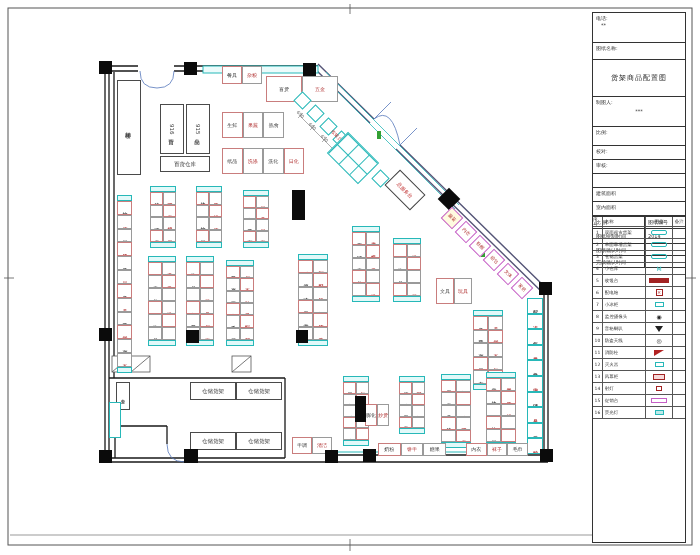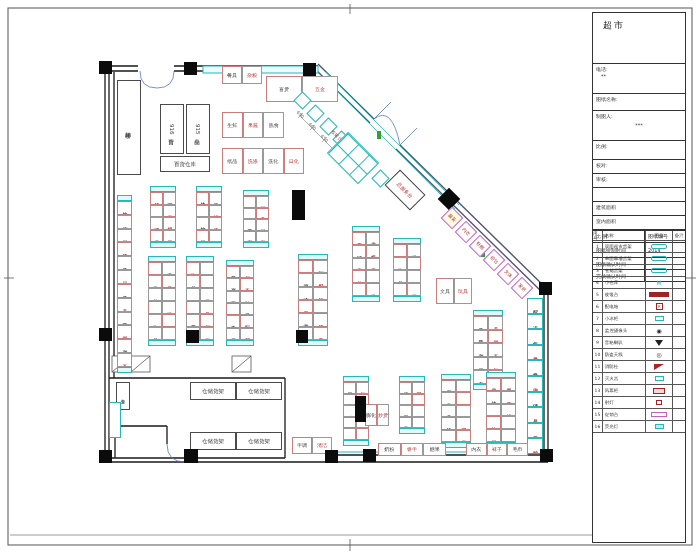--- a/index.html
+++ b/index.html
@@ -857,29 +857,29 @@
       <div class="dimtxt" style="left: 308px; top: 124px;">640</div>
       <div class="dimtxt" style="left: 320px; top: 136px;">650</div>
       <div class="dimtxt" style="left: 332px; top: 148px;">760</div>
       <div class="dimtxt" style="left: 344px; top: 160px;">3400</div>
       <div class="rottxt" style="left: 330px; top: 133px;">收银台</div>
       <div class="cbank" style="left: 331px; top: 143px; width: 44px; height: 30px;"></div>
       <div class="svcbox" style="left: 387px; top: 179px; width: 36px; height: 22px;">总服务台</div>
     </div>
 
   <div id="titleblock">
-    <div class="tb-sec" style="height:51px">
-      <div class="tb-main-title">超市</div>
-    </div>
     <div class="tb-sec" style="height:30px">
       <div class="tb-label">电话:</div>
       <div class="tb-value">**</div>
     </div>
     <div class="tb-sec" style="height:17px">
       <div class="tb-label">图纸名称:</div>
+    </div>
+    <div class="tb-sec tb-center" style="height:37px">
+      <span>货架商品配置图</span>
     </div>
     <div class="tb-sec" style="height:30px">
       <div class="tb-label">制图人:</div>
       <div class="tb-value-center">***</div>
     </div>
     <div id="tb-fields">
         <div class="tb-sec" style="height: 19px;">
           <div class="tb-label">比例:</div>
         </div>
         <div class="tb-sec" style="height: 14px;">

